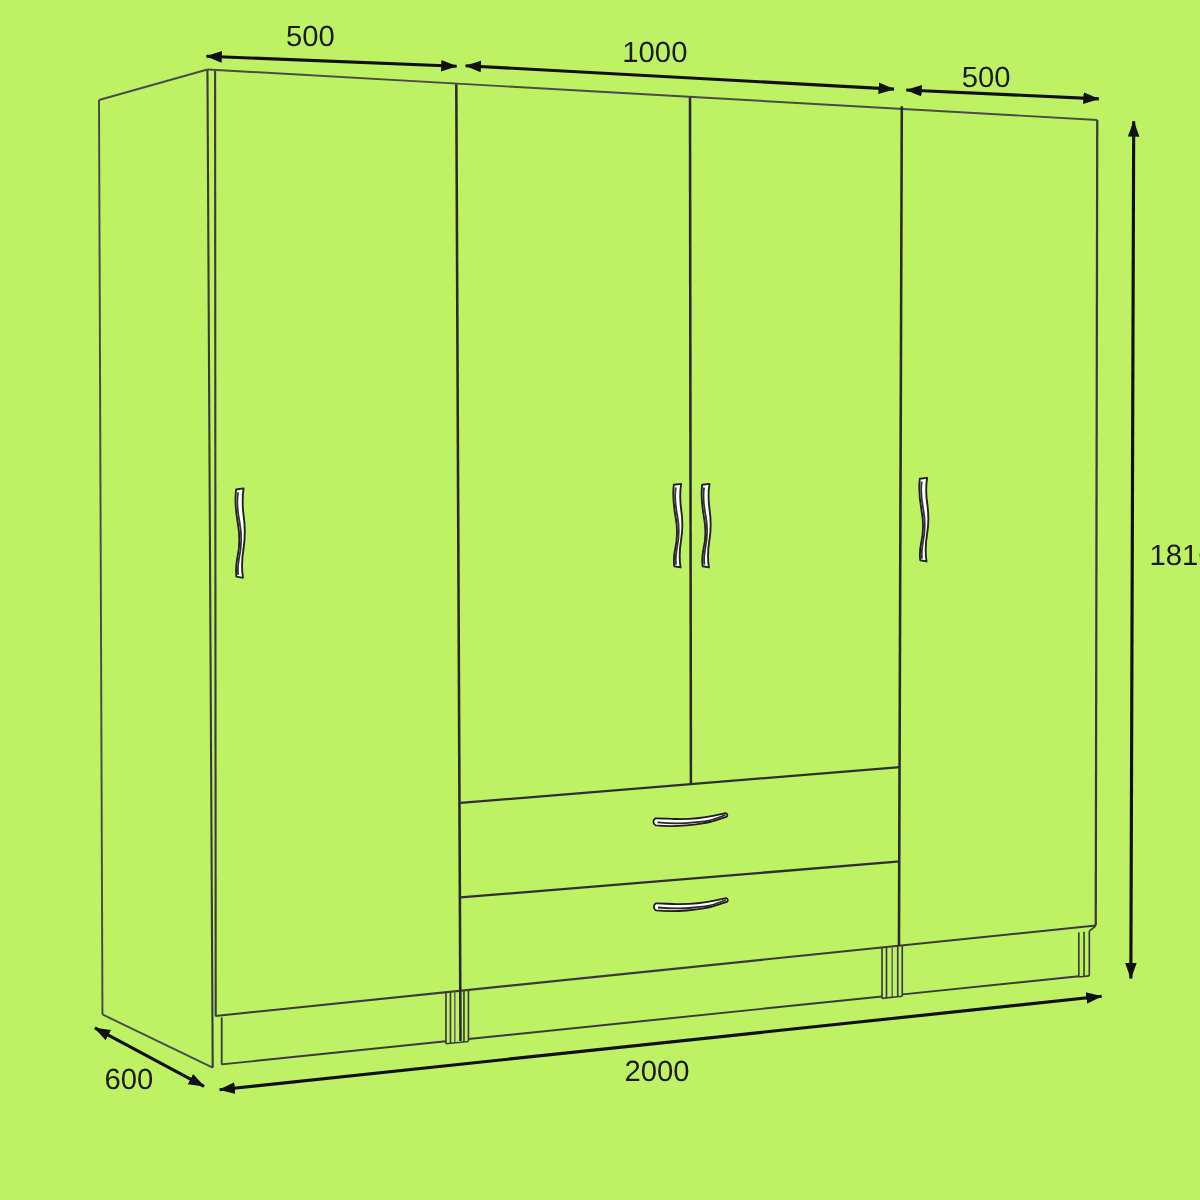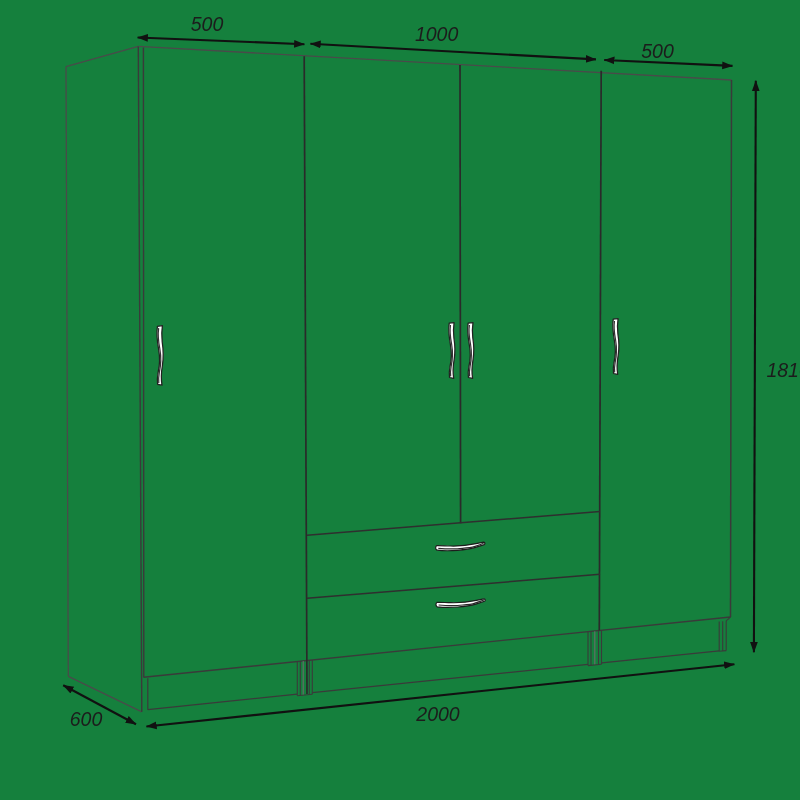--- a/index.html
+++ b/index.html
@@ -1,16 +1,16 @@
 <!DOCTYPE html>
 <html><head>
 <meta charset="utf-8">
 <style>
   html,body{margin:0;padding:0;background:#ffffff;overflow:hidden;}
-  #page{width:800px;height:800px;position:relative;background:#15803d;font-style:italic;}
+  #page{width:800px;height:800px;position:relative;background:#bef264;}
   svg{position:absolute;left:0;top:0;}
   text{font-family:"Liberation Sans",sans-serif;fill:#1c1c1c;}
 </style>
 </head>
 <body>
 <div id="page">
 <svg width="800" height="800" viewBox="0 0 800 800">
   <defs>
     <marker id="ah" viewBox="0 0 10 8" refX="9.6" refY="4" markerWidth="5.1" markerHeight="5.1" orient="auto-start-reverse">
       <path d="M0,0.4 L10,4 L0,7.6 z" fill="#111"></path>

